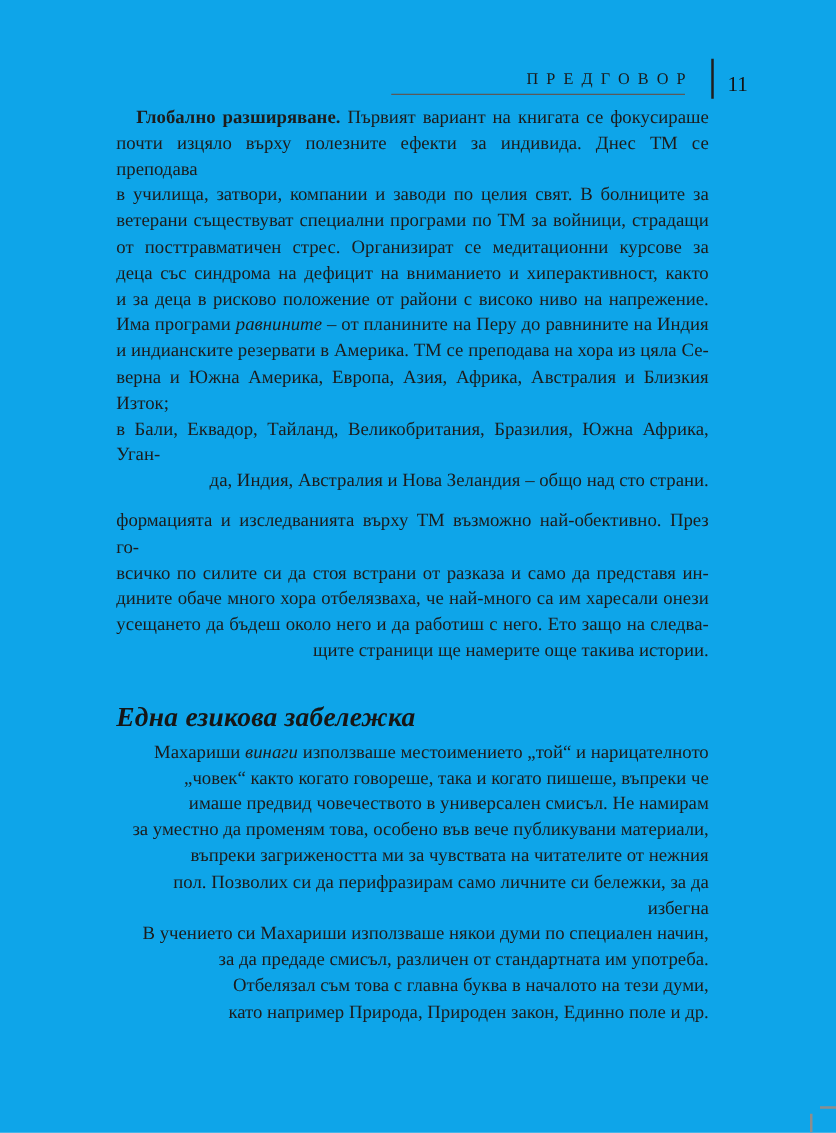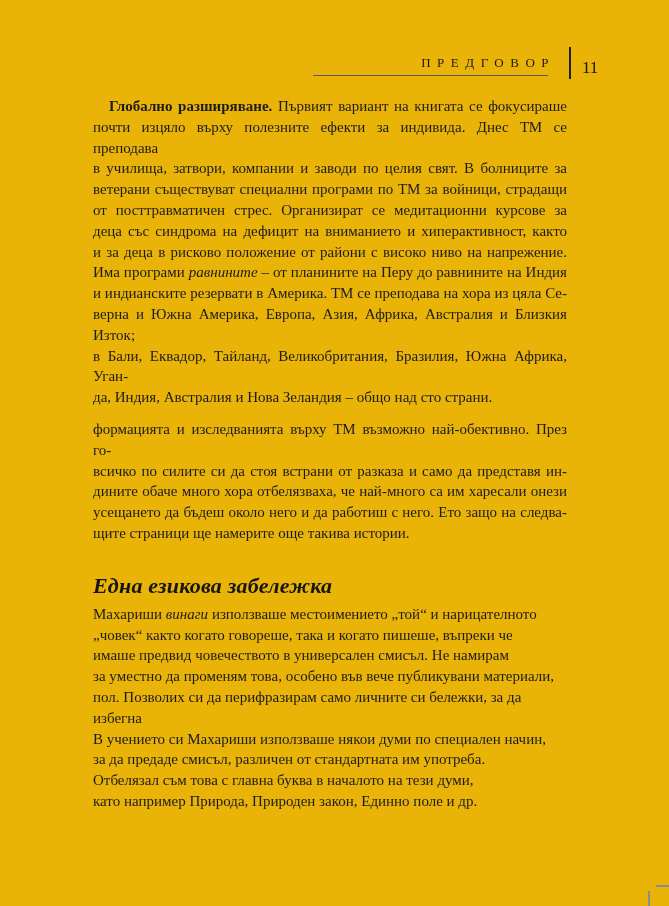--- a/index.html
+++ b/index.html
@@ -4,21 +4,21 @@
 <style>
   html, body { margin: 0; padding: 0; }
   body {
     background: #e9e9e9;
     font-family: "Liberation Serif", "DejaVu Serif", serif;
   }
   .page {
     position: relative;
     width: 669px;
     height: 906px;
-    background: #eab308;
+    background: #0ea5e9;
     color: #1c1c1c;
     overflow: hidden;
     margin: 0 auto;
   }
 
   
   .running-title {
     position: absolute;
     top: 55px;
     right: 114px;
@@ -48,28 +48,28 @@
     left: 582px;
     top: 58px;
     font-size: 17px;
     color: #141414;
   }
 
   
   .text-block {
     position: absolute;
     left: 93px;
-    top: 96px;
+    top: 84px;
     width: 474px;
     font-size: 15px;
     line-height: 20.8px;
     color: #1c1c1c;
   }
   .para { margin: 0; }
-  .line { text-align: left; }
+  .line { text-align: right; }
   .line.jline { text-align: justify; text-align-last: justify; }
   .line.indent { text-indent: 16px; }
   .b { font-weight: bold; }
   .i { font-style: italic; }
 
   [data-name="para-author-experience"] { margin-top: 11px; }
   .section-heading {
     margin-top: 30px;
     font-size: 22px;
     line-height: 24px;
@@ -132,20 +132,21 @@
         <div class="line jline" data-name="text-line"><span data-name="body-text">дините обаче много хора отбелязваха, че най-много са им харесали онези</span></div>
         <div class="line jline" data-name="text-line"><span data-name="body-text">усещането да бъдеш около него и да работиш с него. Ето защо на следва-</span></div>
         <div class="line" data-name="text-line"><span data-name="body-text">щите страници ще намерите още такива истории.</span></div>
       </div>
       <div class="section-heading" data-name="heading-language-note">Една езикова забележка</div>
       <div class="para" data-name="para-language-note">
         <div class="line" data-name="text-line"><span data-name="body-text">Махариши </span><span class="i" data-name="italic-text">винаги</span><span data-name="body-text"> използваше местоимението „той“ и нарицателното</span></div>
         <div class="line" data-name="text-line"><span data-name="body-text">„човек“ както когато говореше, така и когато пишеше, въпреки че</span></div>
         <div class="line" data-name="text-line"><span data-name="body-text">имаше предвид човечеството в универсален смисъл. Не намирам</span></div>
         <div class="line" data-name="text-line"><span data-name="body-text">за уместно да променям това, особено във вече публикувани материали,</span></div>
+        <div class="line" data-name="text-line"><span data-name="body-text">въпреки загрижеността ми за чувствата на читателите от нежния</span></div>
         <div class="line" data-name="text-line"><span data-name="body-text">пол. Позволих си да перифразирам само личните си бележки, за да избегна</span></div>
         <div class="line" data-name="text-line"><span data-name="body-text">В учението си Махариши използваше някои думи по специален начин,</span></div>
         <div class="line" data-name="text-line"><span data-name="body-text">за да предаде смисъл, различен от стандартната им употреба.</span></div>
         <div class="line" data-name="text-line"><span data-name="body-text">Отбелязал съм това с главна буква в началото на тези думи,</span></div>
         <div class="line" data-name="text-line"><span data-name="body-text">като например Природа, Природен закон, Единно поле и др.</span></div>
       </div>
     </div>
 
   <div class="corner-mark-h" data-name="page-corner-mark-horizontal"></div>
   <div class="corner-mark-v" data-name="page-corner-mark-vertical"></div>

